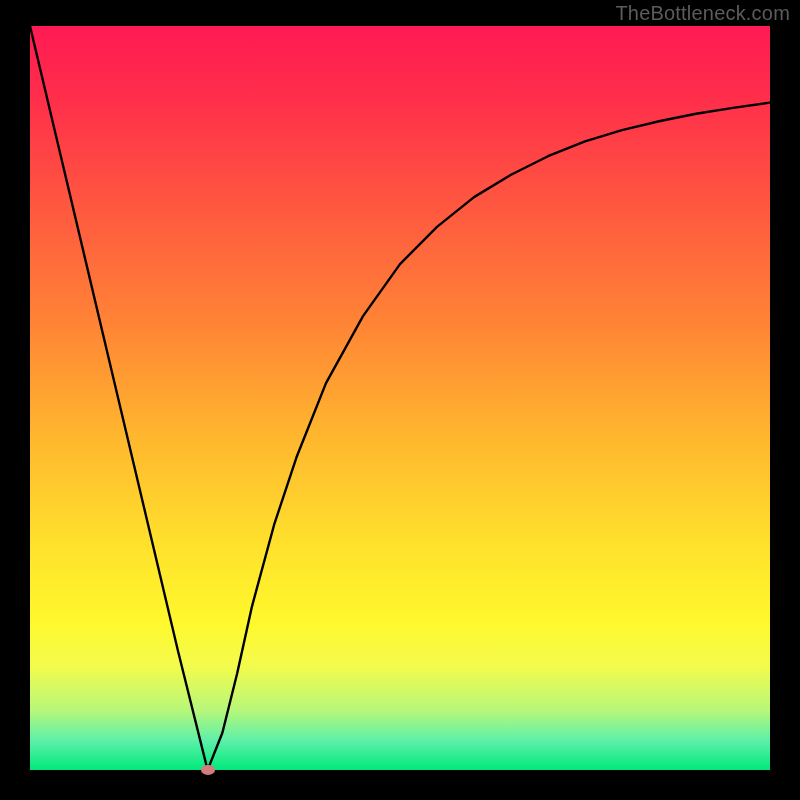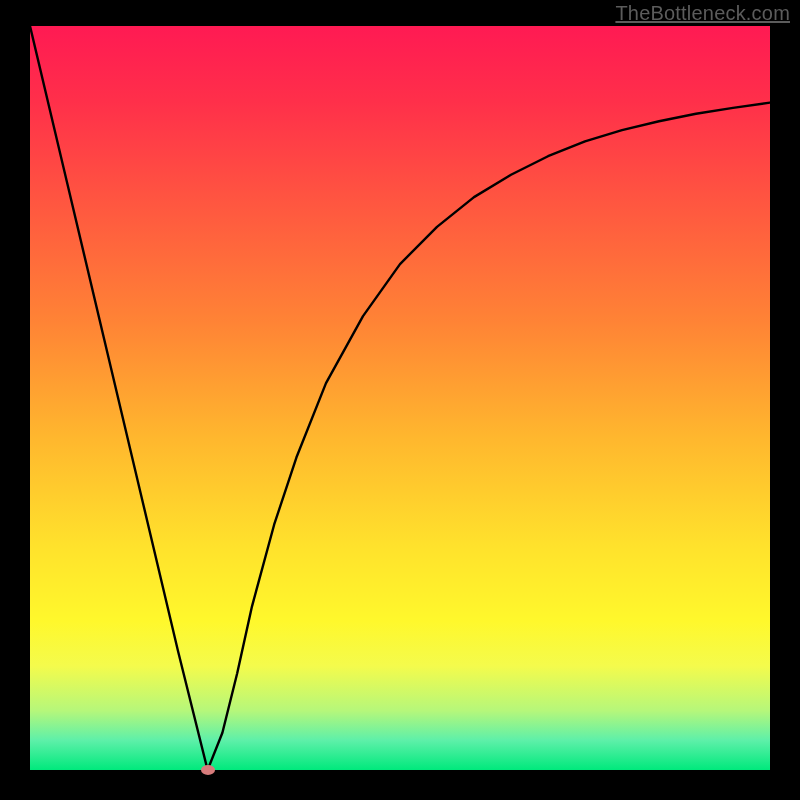--- a/index.html
+++ b/index.html
@@ -19,21 +19,20 @@
   }
   .watermark {
     position: absolute;
     top: 2px;
     right: 10px;
     color: #5c5c5c;
     font-size: 20px;
     font-weight: 500;
     letter-spacing: 0.2px;
     z-index: 5;
-    text-decoration: underline;
   }
   .plot-area {
     position: absolute;
     left: 30px;
     top: 26px;
     width: 740px;
     height: 744px;
     
     background: linear-gradient(
       to bottom,

